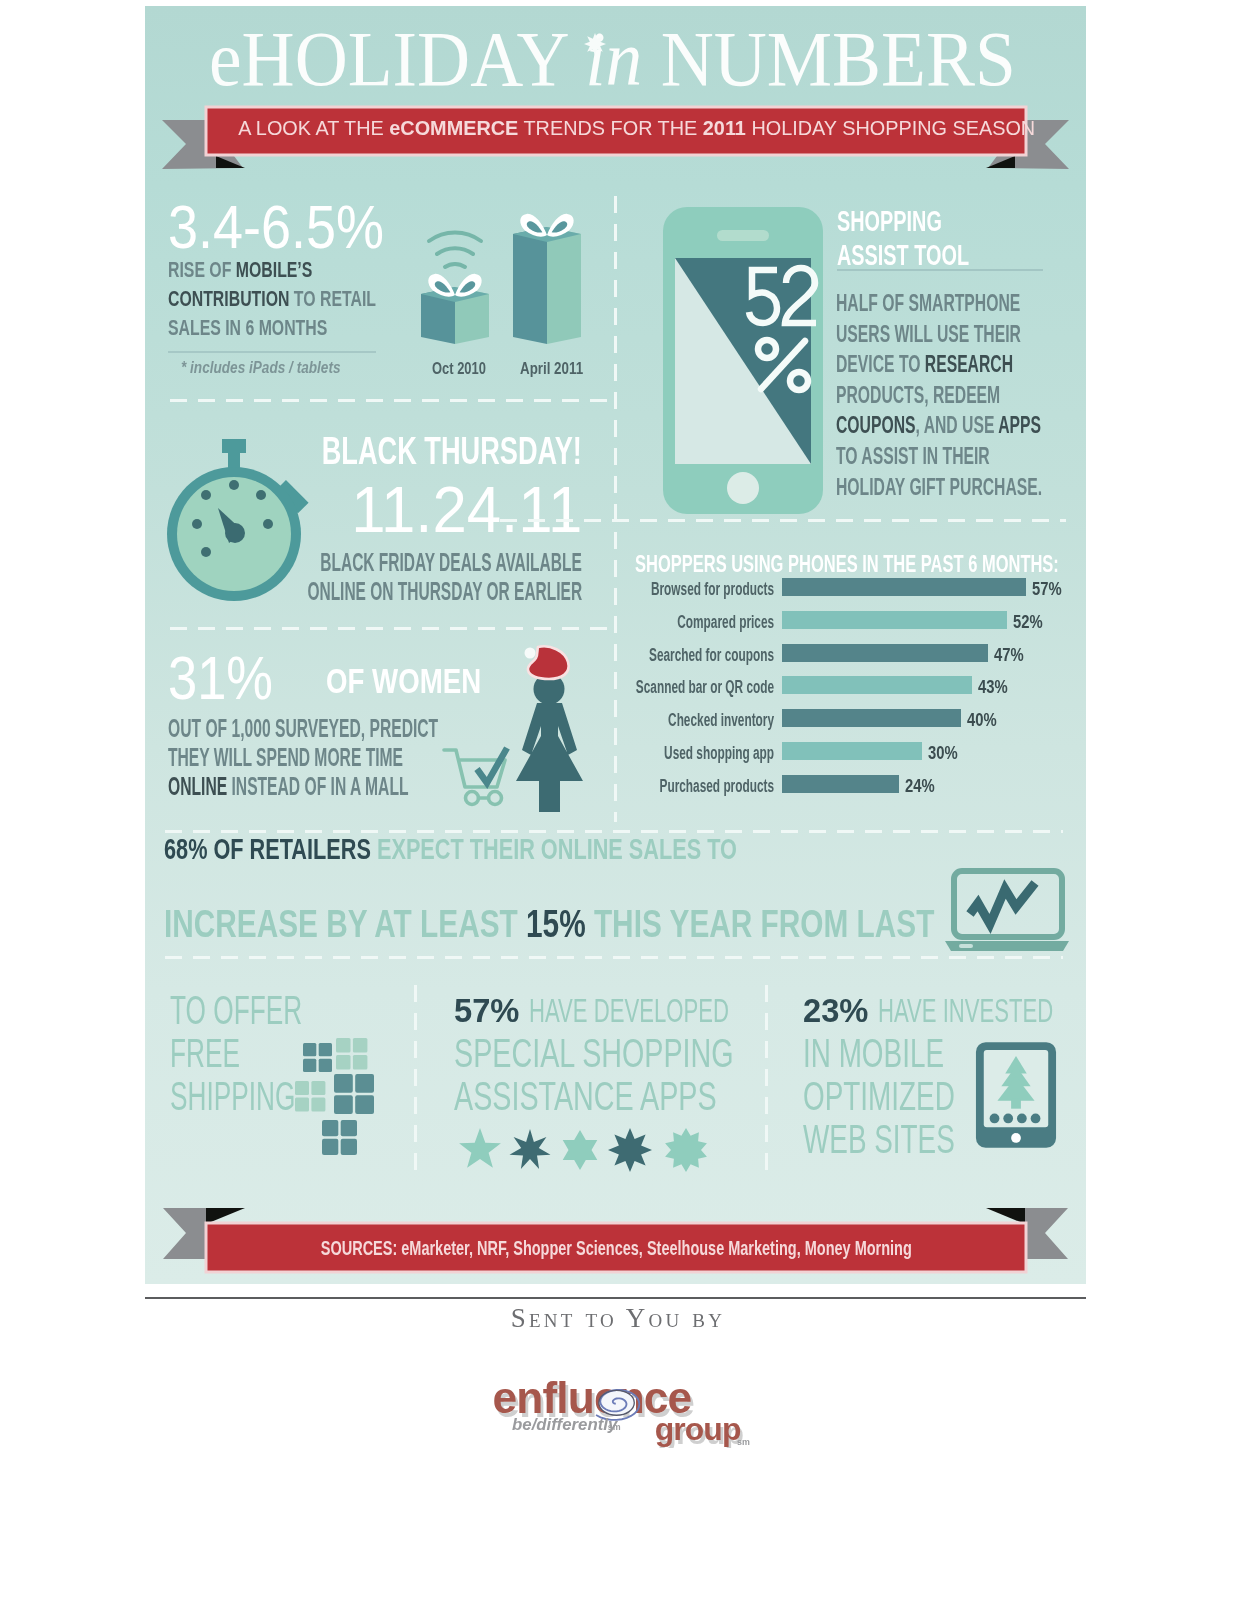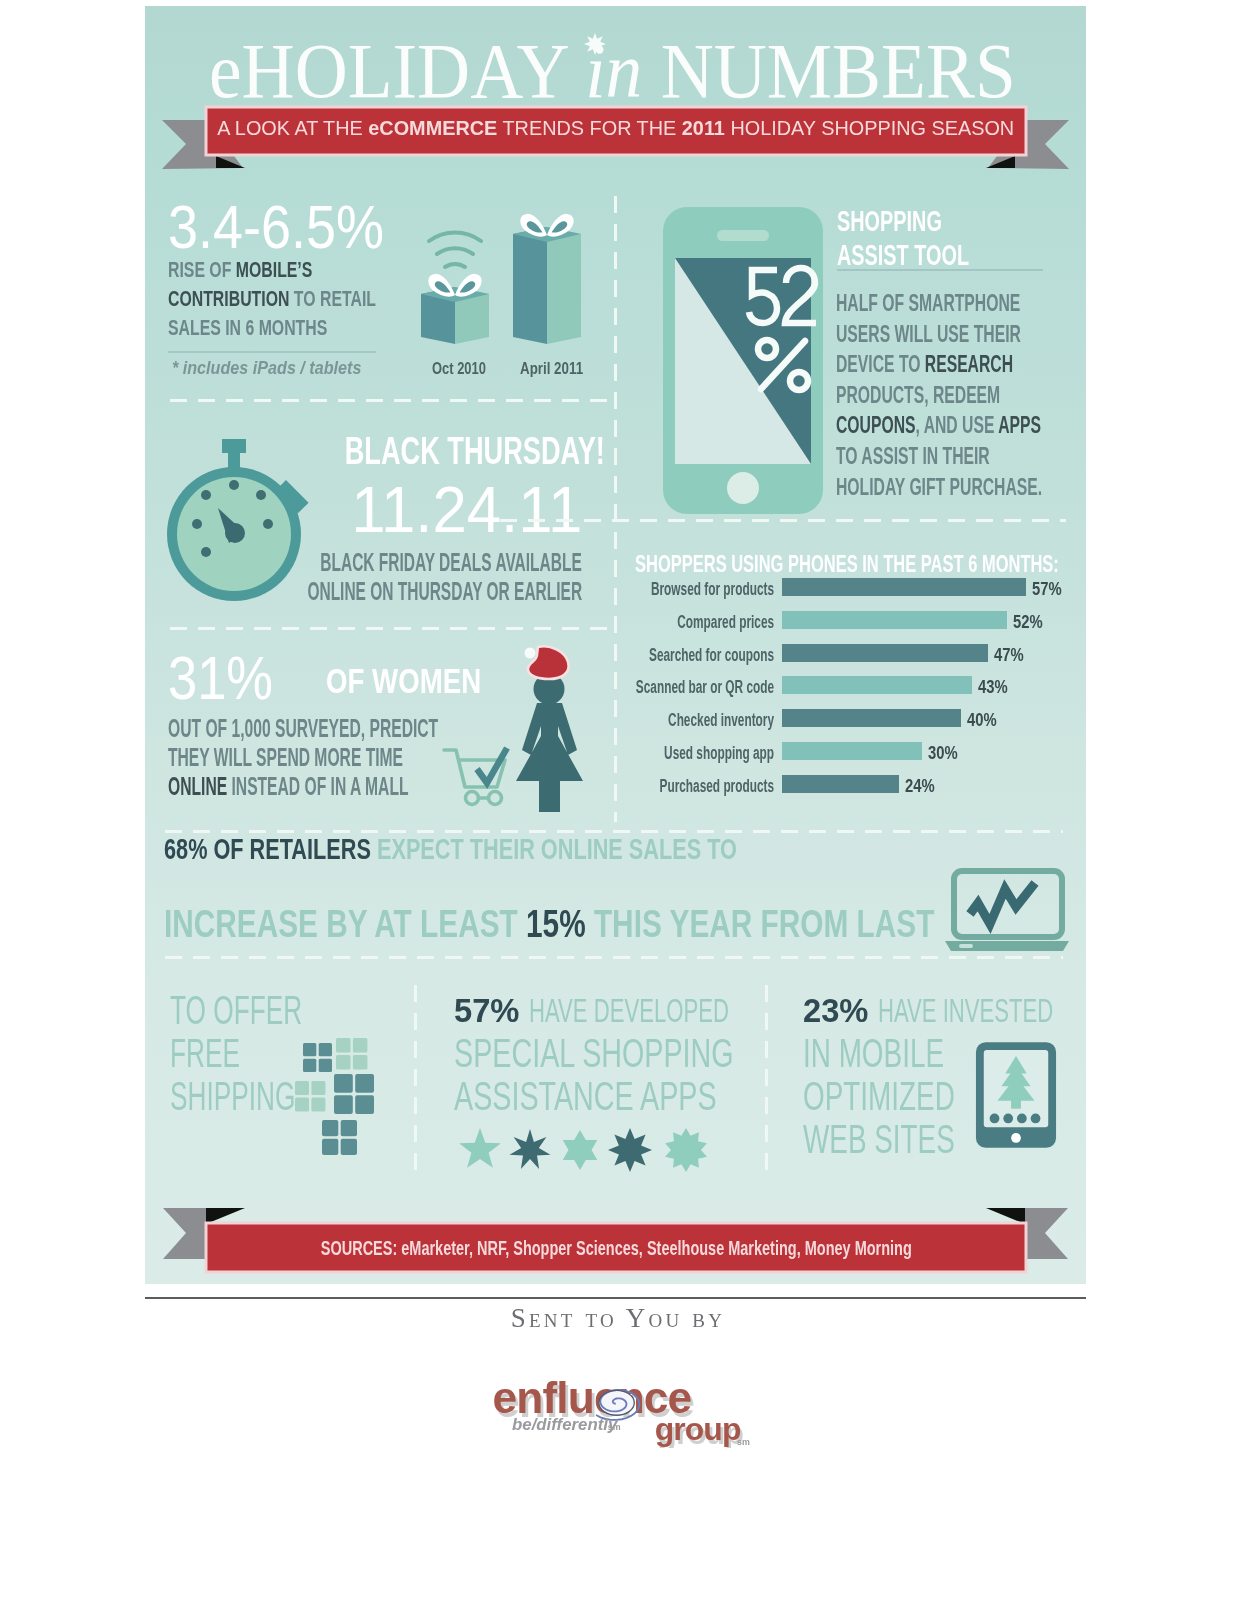--- a/index.html
+++ b/index.html
@@ -6,21 +6,21 @@
   body{width:1236px;height:1600px;font-family:"Liberation Sans",sans-serif;}
   #page{position:relative;width:1236px;height:1600px;background:#ffffff;overflow:hidden;}
 
   
   #info{position:absolute;left:145px;top:6px;width:941px;height:1278px;
         background:linear-gradient(180deg,#b3d8d2 0%,#b6dcd6 14%,#c2e0da 38%,#cee5e0 58%,#d6e9e5 77%,#dbece8 100%);}
 
   .abs{position:absolute;}
 
   
-  #title{position:absolute;left:64px;top:28px;height:74px;
+  #title{position:absolute;left:64px;top:16px;height:74px;
          font-family:"Liberation Serif",serif;font-size:79px;color:#fbfdfc;line-height:74px;white-space:nowrap;}
   #title .sq{display:inline-block;transform:scaleX(.93);transform-origin:left top;}
   #title .it{font-style:italic;}
   #sparkle{position:absolute;left:586px;top:26px;width:22px;height:22px;}
 
   
   .rbtext{position:absolute;display:flex;align-items:center;justify-content:center;
           color:#f6d9da;font-weight:bold;white-space:nowrap;}
 
   
@@ -50,33 +50,33 @@
       <path d="M11.00 1.00 L13.14 6.83 L18.78 4.22 L16.17 9.86 L22.00 12.00 L16.17 14.14 L18.78 19.78 L13.14 17.17 L11.00 23.00 L8.86 17.17 L3.22 19.78 L5.83 14.14 L0.00 12.00 L5.83 9.86 L3.22 4.22 L8.86 6.83 Z" fill="#f7fbfa"></path>
     </svg>
 
     <svg class="abs" style="left:0;top:95px;" width="941" height="80" viewBox="0 0 941 80">
       <path d="M17 19 L62 19 L98 67 L17 68 L41 43 Z" fill="#8b8d90"></path>
       <path d="M924 19 L879 19 L843 67 L924 68 L900 43 Z" fill="#8b8d90"></path>
       <path d="M71 55 L100 67 L71 67 Z" fill="#10120f"></path>
       <path d="M870 55 L841 67 L870 67 Z" fill="#10120f"></path>
       <rect x="61" y="6" width="820" height="48" fill="#bc3239" stroke="#f2d2d4" stroke-width="3"></rect>
     </svg>
-    <div class="rbtext" id="hdr-ribbon-text" style="left:61px;top:98px;width:820px;height:48px;font-size:21px;">
+    <div class="rbtext" id="hdr-ribbon-text" style="left:61px;top:98px;width:820px;height:48px;font-size:21px;padding-left:21px;">
         <span style="display:inline-block;transform:scaleX(.945);transform-origin:center;white-space:nowrap"><span style="font-weight:normal">A LOOK AT THE </span><span style="font-weight:bold">eCOMMERCE</span><span style="font-weight:normal"> TRENDS FOR THE </span><span style="font-weight:bold">2011</span><span style="font-weight:normal"> HOLIDAY SHOPPING SEASON</span></span>
       </div>
 
     <div class="abs" style="left:23px;top:190px;width:460px;height:200px;">
       <div class="abs" style="left:0;top:0;font-size:61px;color:#ffffff;line-height:62px;height:62px;"><span style="display:inline-block;transform:scaleX(.885);transform-origin:left top;white-space:nowrap">3.4-6.5%</span></div>
       <div class="abs" id="mobile-rise-body" style="left:0;top:59px;font-size:22px;line-height:29px;">
           <div style="display:block"><span style="display:inline-block;transform:scaleX(0.72);transform-origin:left top;white-space:nowrap"><span style="color:#6d8689;font-weight:bold">RISE OF </span><span style="color:#3d4f52;font-weight:bold">MOBILE’S</span></span></div>
           <div style="display:block"><span style="display:inline-block;transform:scaleX(0.72);transform-origin:left top;white-space:nowrap"><span style="color:#3d4f52;font-weight:bold">CONTRIBUTION</span><span style="color:#6d8689;font-weight:bold"> TO RETAIL</span></span></div>
           <div style="display:block"><span style="display:inline-block;transform:scaleX(0.72);transform-origin:left top;white-space:nowrap"><span style="color:#6d8689;font-weight:bold">SALES IN 6 MONTHS</span></span></div>
         </div>
       <div class="abs" style="left:0;top:155px;width:208px;height:2px;background:#a6c8c6;"></div>
-      <div class="abs" style="left:4px;top:162px;font-size:19px;font-style:italic;font-weight:bold;color:#7d9597;line-height:20px;"><span style="display:inline-block;transform:scaleX(.85);transform-origin:left top;white-space:nowrap">* includes iPads / tablets</span></div>
+      <div class="abs" style="left:13px;top:162px;font-size:16px;font-style:italic;font-weight:bold;color:#7d9597;line-height:20px;"><span style="display:inline-block;transform:scaleX(.85);transform-origin:left top;white-space:nowrap">* includes iPads / tablets</span></div>
     </div>
 
     <svg class="abs" style="left:258px;top:195px;" width="200" height="160" viewBox="0 0 200 160">
 
       <g stroke="#76b6a9" fill="none" stroke-width="4" stroke-linecap="round">
         <path d="M26 40 A44 44 0 0 1 78 40"></path>
         <path d="M34 53 A31 31 0 0 1 70 53"></path>
         <path d="M42 66 A18 18 0 0 1 62 66"></path>
       </g>
 
@@ -154,21 +154,21 @@
         <circle cx="98.0" cy="67.0" r="5"></circle>
         <circle cx="105.0" cy="96.0" r="5"></circle>
         <circle cx="43.0" cy="67.0" r="5"></circle>
         <circle cx="34.0" cy="96.0" r="5"></circle>
         <circle cx="43.0" cy="124.0" r="5"></circle>
       </g>
       <path d="M55 80 L81 104 L66 115 Z" fill="#3b6b71"></path>
       <circle cx="72" cy="105" r="10" fill="#3b6b71"></circle>
     </svg>
 
-    <div class="abs" style="right:481px;top:424px;font-size:38px;font-weight:bold;color:#ffffff;line-height:42px;">
+    <div class="abs" style="right:504px;top:424px;font-size:38px;font-weight:bold;color:#ffffff;line-height:42px;">
         <span style="display:block;transform:scaleX(.715);transform-origin:right top;white-space:nowrap">BLACK THURSDAY!</span>
       </div>
     <div class="abs" style="right:504px;top:469px;font-size:65px;color:#ffffff;line-height:70px;">
         <span style="display:block;transform:scaleX(.95);transform-origin:right top;white-space:nowrap">11.24.11</span>
       </div>
     <div class="abs" style="right:504px;top:542px;font-size:25px;font-weight:bold;color:#6d8689;line-height:29px;">
         <span style="display:block;transform:scaleX(.62);transform-origin:right top;white-space:nowrap">BLACK FRIDAY DEALS AVAILABLE</span>
       </div>
     <div class="abs" style="right:504px;top:571px;font-size:25px;font-weight:bold;color:#6d8689;line-height:29px;">
         <span style="display:block;transform:scaleX(.62);transform-origin:right top;white-space:nowrap">ONLINE ON THURSDAY OR EARLIER</span>

